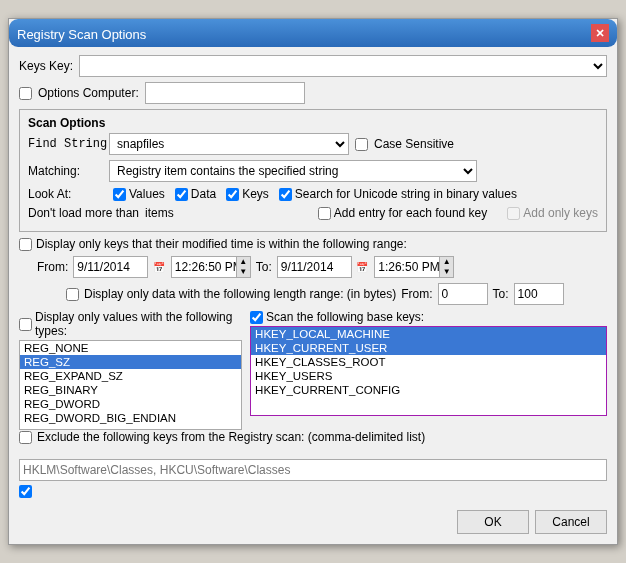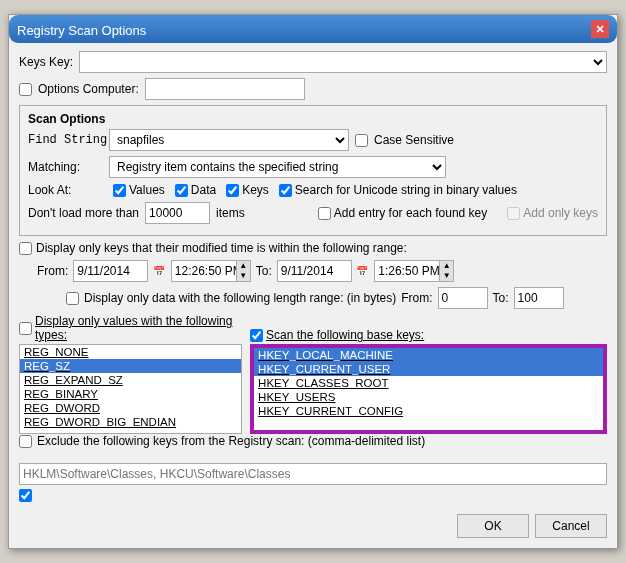--- a/index.html
+++ b/index.html
@@ -121,21 +121,21 @@
     .matching-row {
       display: flex;
       align-items: center;
       gap: 6px;
       margin-bottom: 5px;
     }
     .matching-label {
       width: 75px;
     }
     .matching-select {
-      width: 337px;
+      width: 368px;
     }
     .look-at-row {
       display: flex;
       align-items: center;
       gap: 10px;
       margin-bottom: 5px;
     }
     .look-at-label {
       width: 75px;
     }
@@ -172,21 +172,21 @@
     }
     .types-box {
       flex: 1;
       border: 1px solid #aaa;
       background: white;
       height: 90px;
       overflow-y: auto;
     }
     .keys-box {
       flex: 1.5;
-      border: 4px solid #a21caf;
+      border: 1px solid #a21caf;
       background: white;
       height: 90px;
       overflow-y: auto;
     }
     .list-item {
       padding: 1px 4px;
       cursor: pointer;
       font-size: 11.5px;
     }
     .list-item.selected {
@@ -222,22 +222,21 @@
       background: #e8e8e8;
       border: 1px solid #aaa;
       cursor: pointer;
       display: flex;
       align-items: center;
       justify-content: center;
     }
     .types-keys-container {
       display: flex;
       gap: 8px;
-      align-items: flex-end;
-      text-decoration: underline;
+      align-items: flex-start;
     }
     .types-section {
       flex: 1;
     }
     .keys-section {
       flex: 1.6;
     }
     .section-checkbox-label {
       display: flex;
       align-items: center;
@@ -337,21 +336,20 @@
           <span>Keys</span>
         </label>
         <label class="checkbox-label">
           <input type="checkbox" checked="" style="">
           <span>Search for Unicode string in binary values</span>
         </label>
       </div>
 
       <div class="dont-load-row">
         <span class="label">Don't load more than</span>
-        <input type="text" class="items-input" value="10000" style="">
         <span class="label">items</span>
         <span style="flex:1"></span>
         <label class="checkbox-label">
           <input type="checkbox" style="">
           <span>Add entry for each found key</span>
         </label>
         <span style="width:8px"></span>
         <label class="checkbox-label grayed">
           <input type="checkbox" disabled="" style="">
           <span>Add only keys</span>

